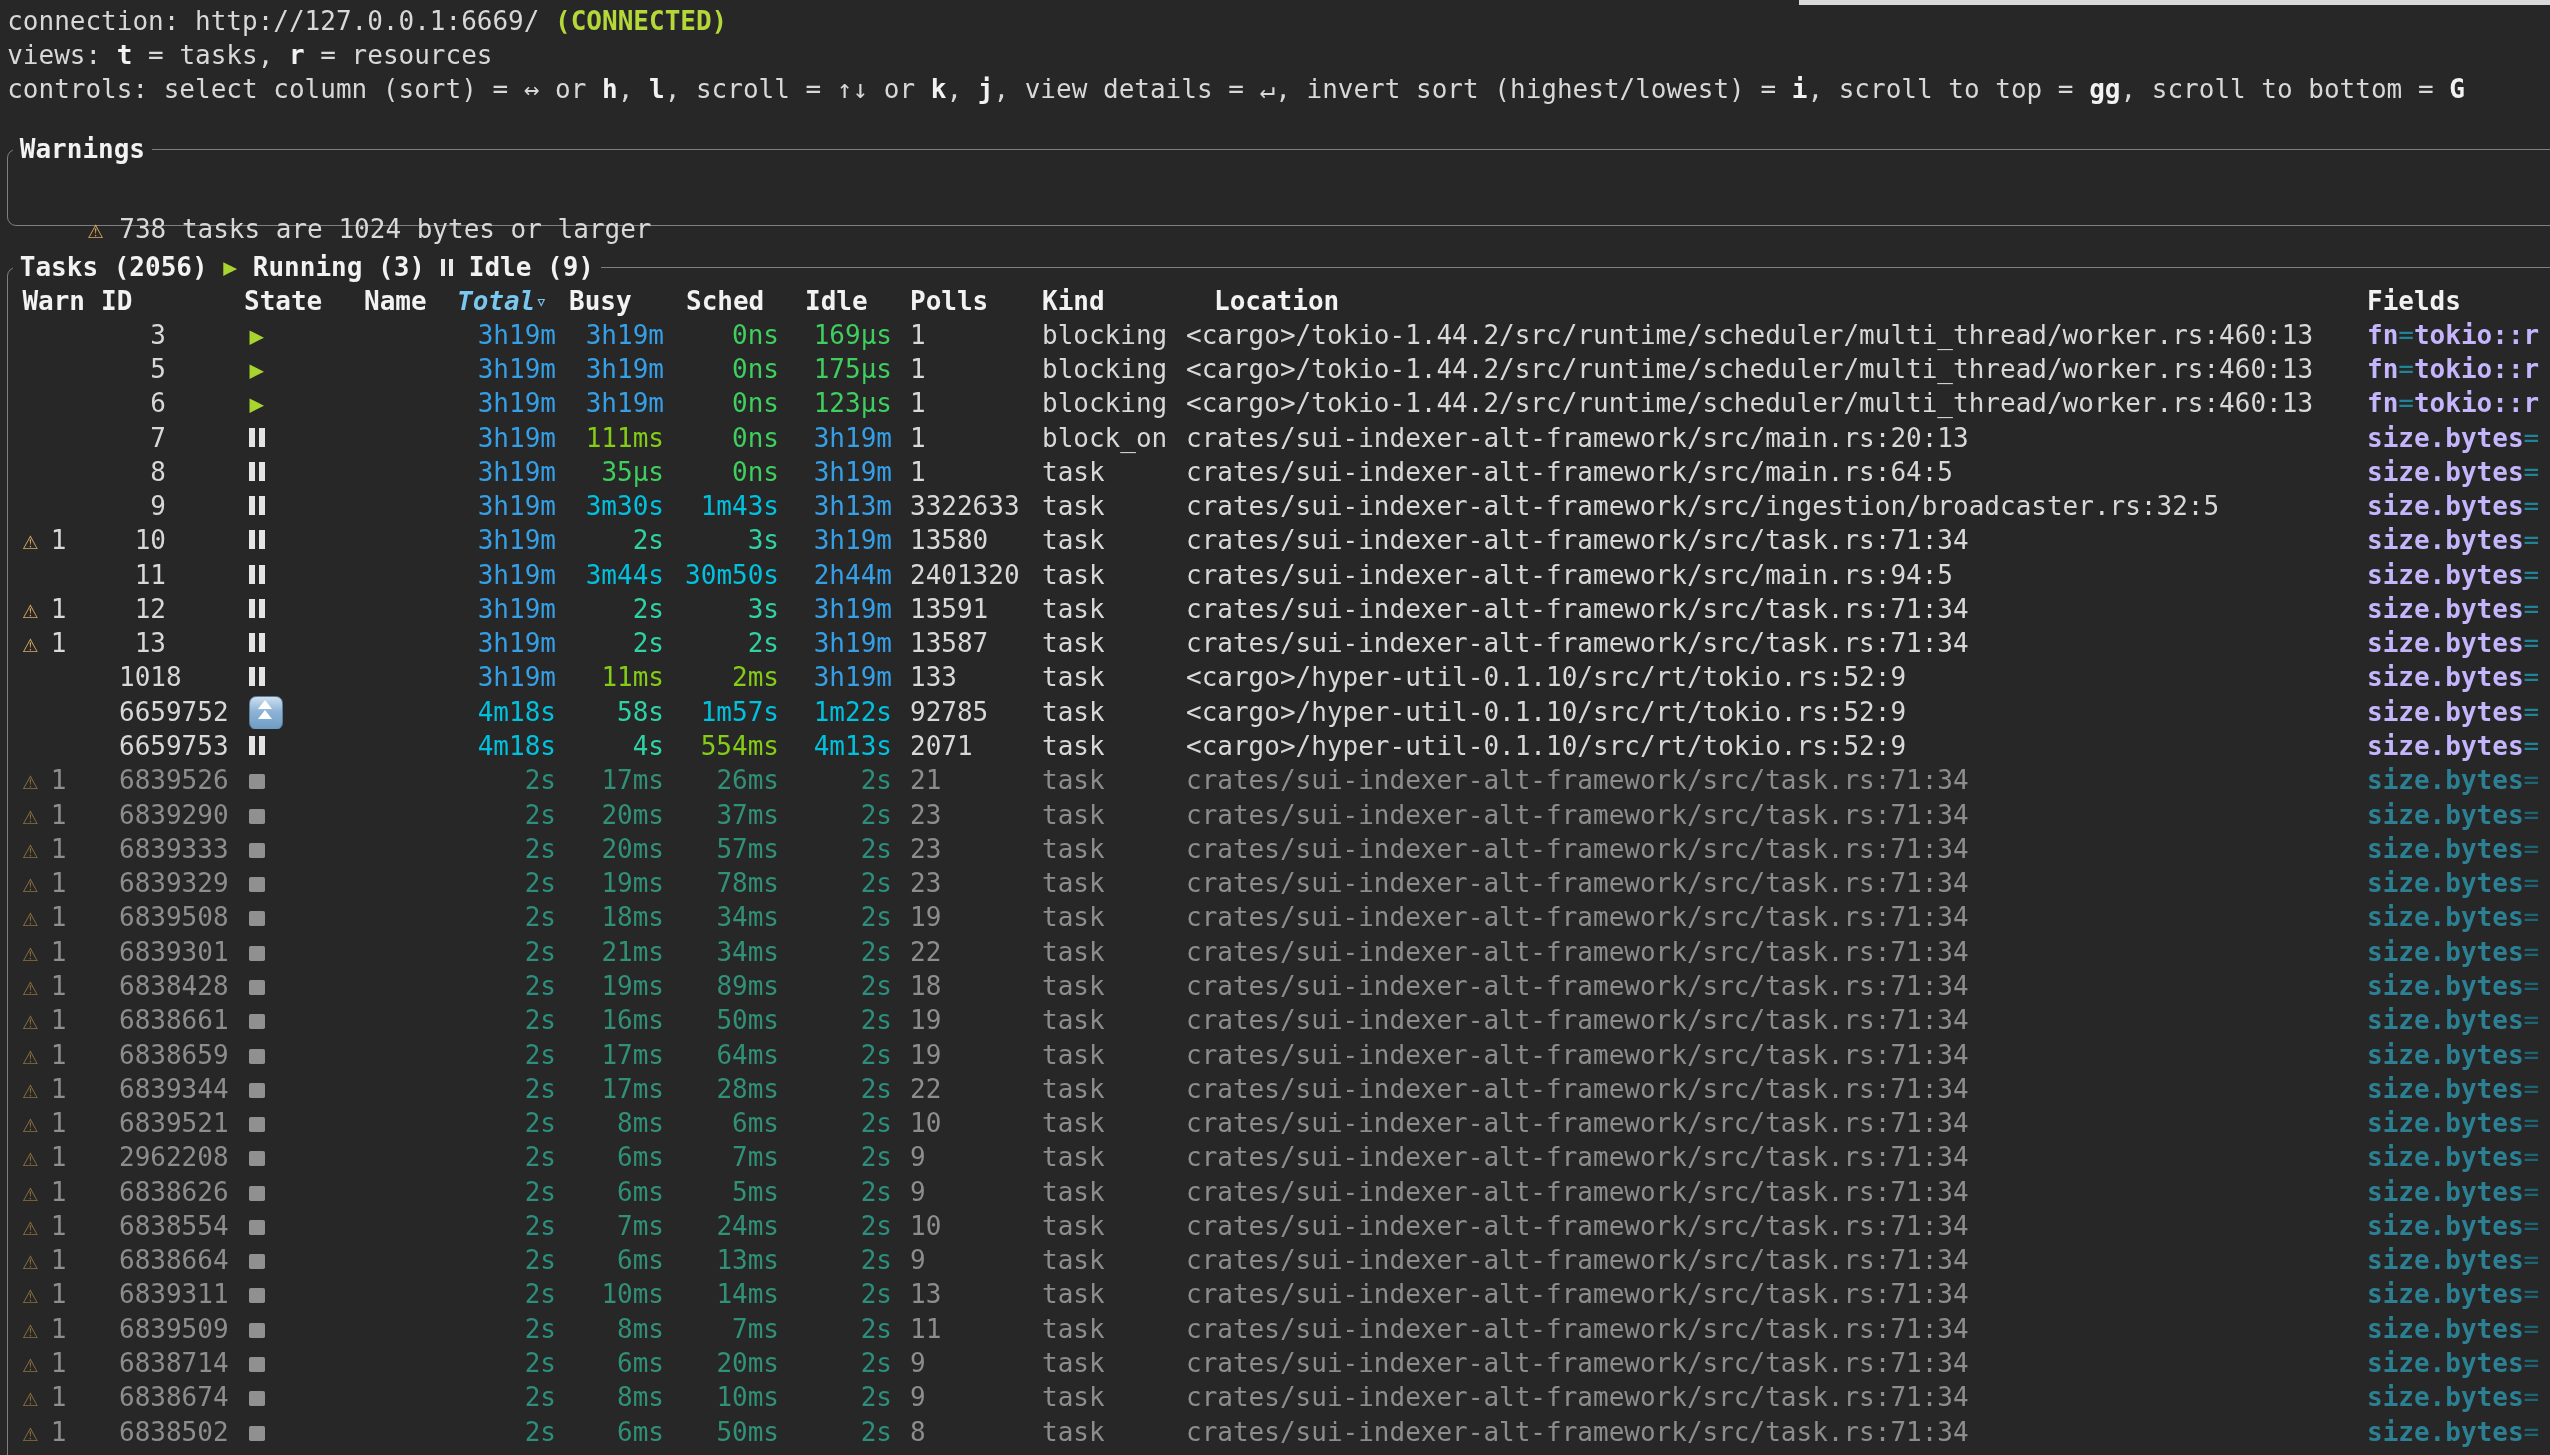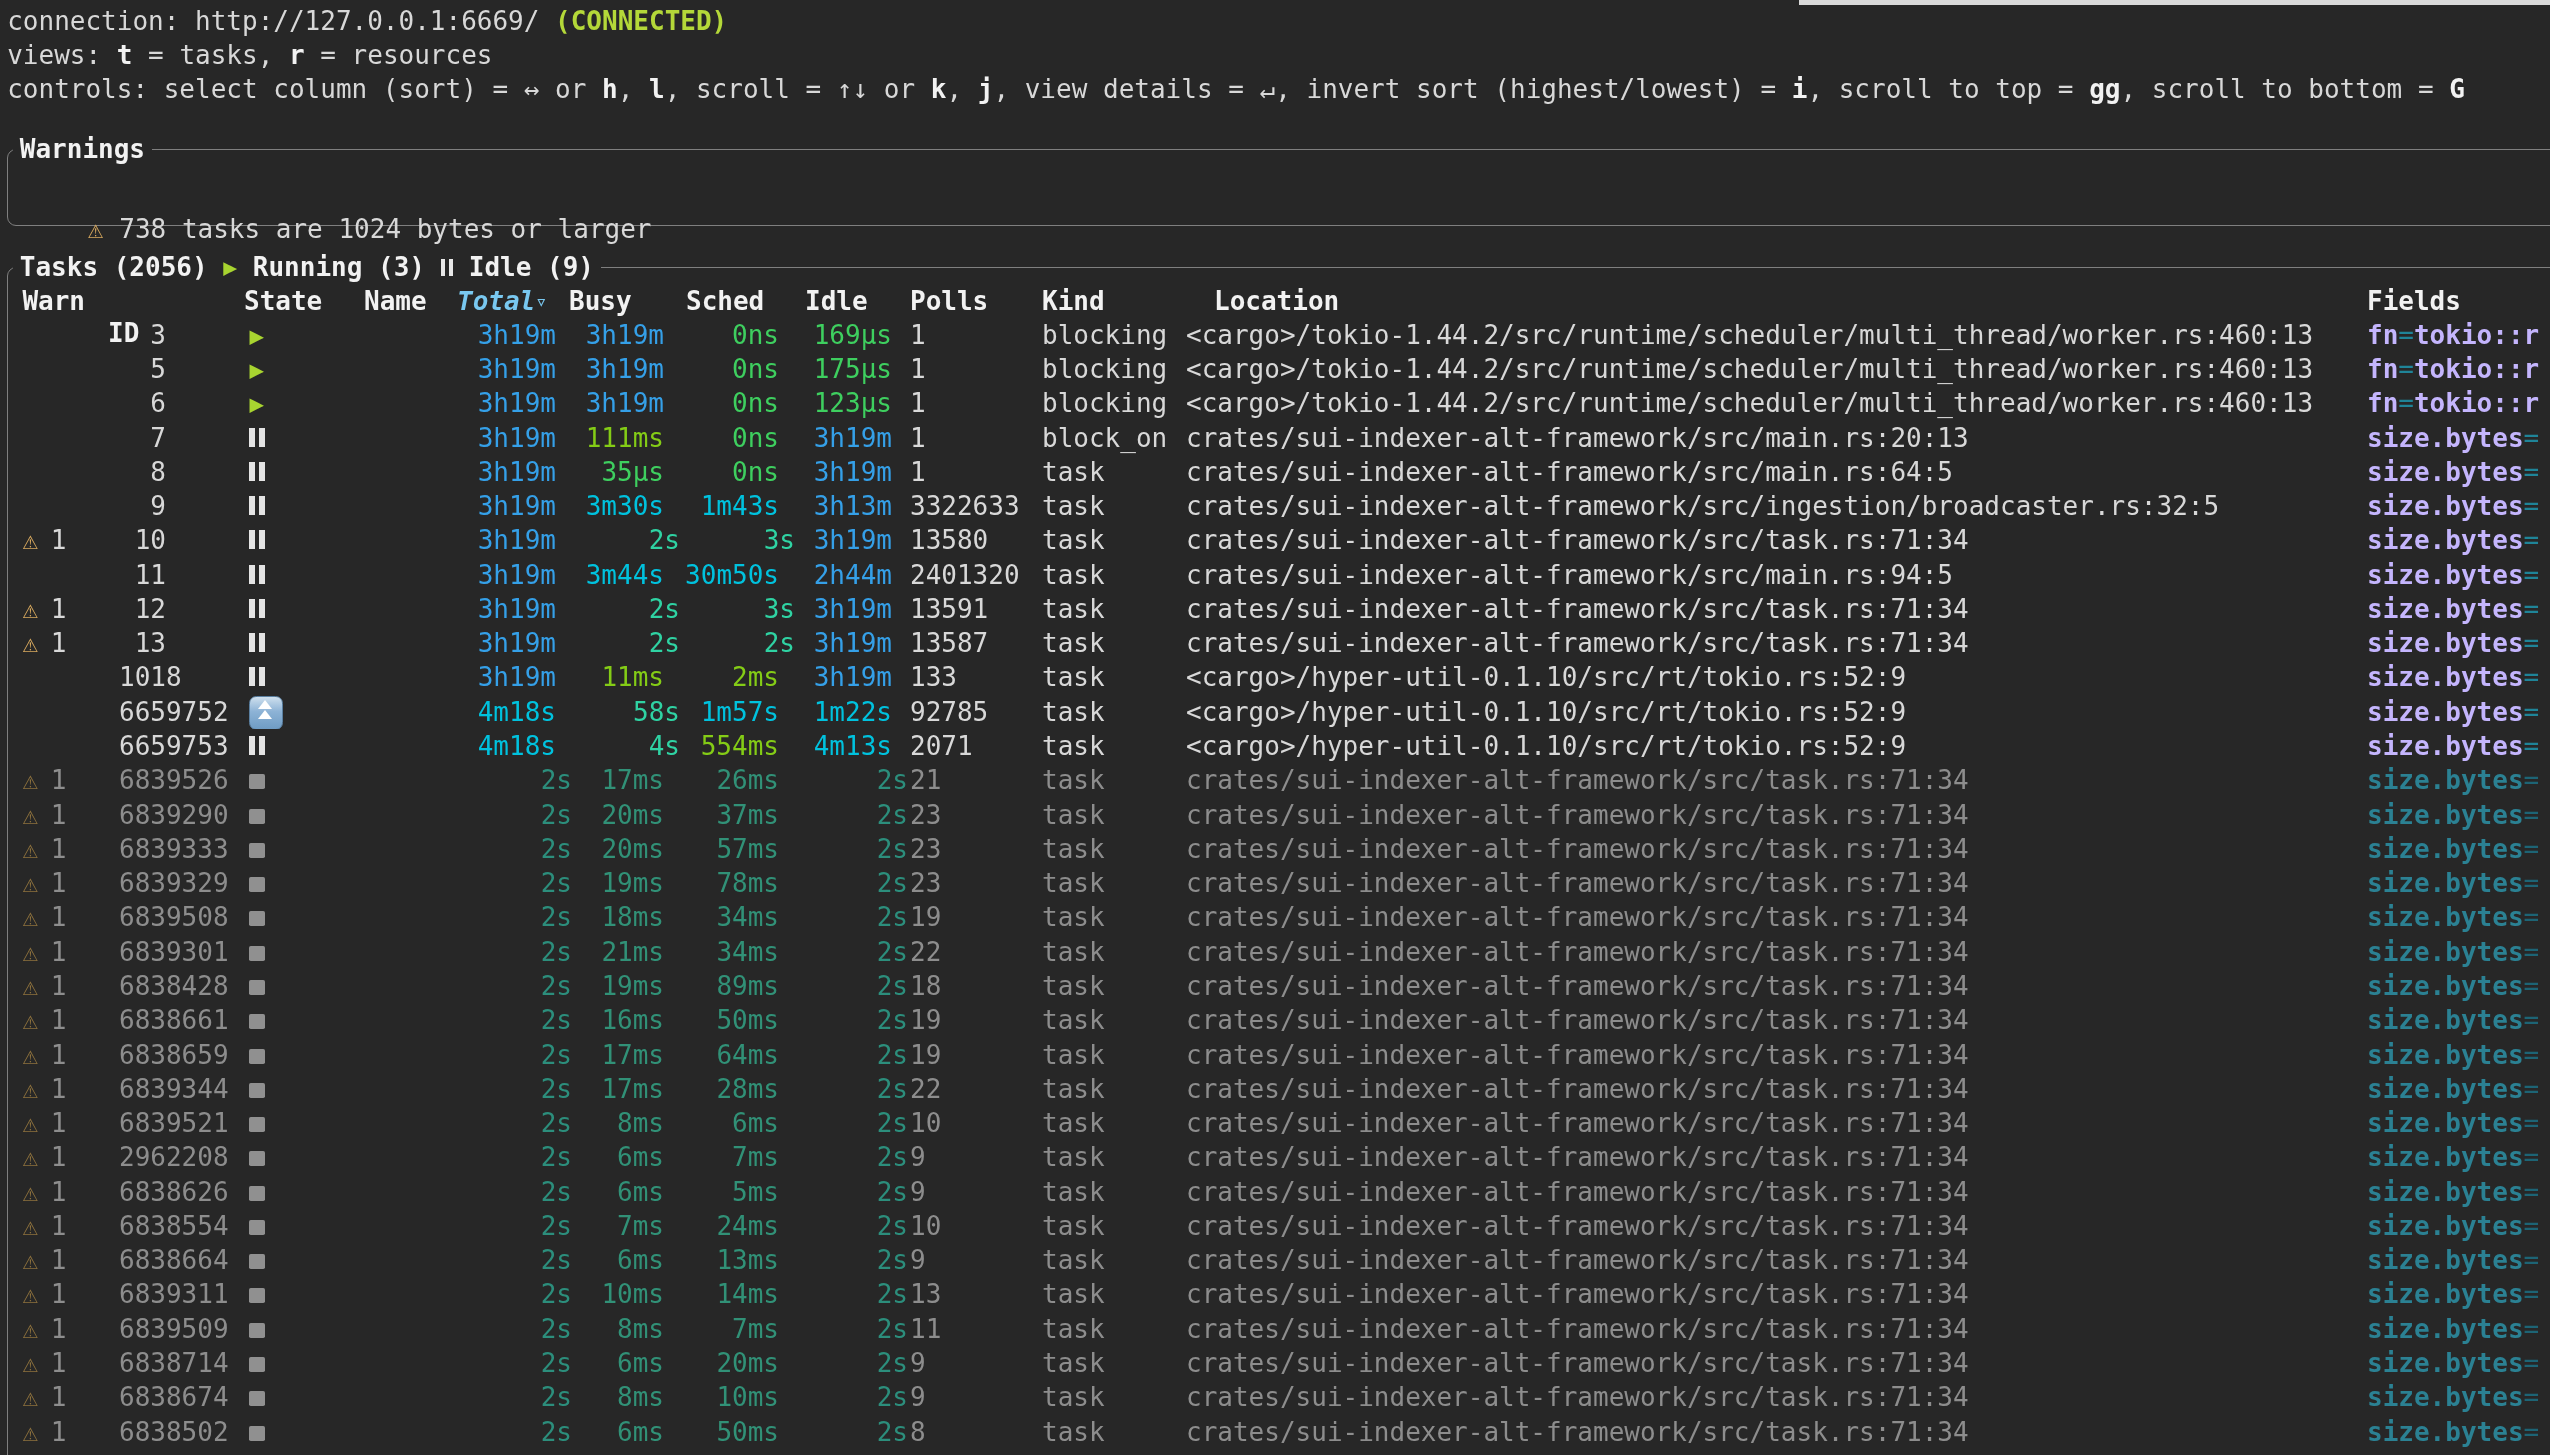--- a/index.html
+++ b/index.html
@@ -27,21 +27,21 @@
   .c-id{left:119px;width:170px;}
   .c-state{left:244px;width:117px;padding-left:5.4px;}
   .c-total{left:429px;width:127px;text-align:right;}
   .c-busy{left:537px;width:127px;text-align:right;}
   .c-sched{left:652px;width:127px;text-align:right;}
   .c-idle{left:765px;width:127px;text-align:right;}
   .c-polls{left:910px;width:126px;}
   .c-kind{left:1042px;width:142px;}
   .c-loc{left:1186px;width:1177px;}
   .c-fields{left:2367px;width:183px;}
-  .d-hr{color:#35a0e8;}.d-min{color:#00c2de;}.d-sec{color:#2fd3a3;margin-left:16px;}.d-ms{color:#84cc16;}.d-us{color:#3ecf5f;}
+  .d-hr{color:#35a0e8;}.d-min{color:#00c2de;}.d-sec{color:#2fd3a3;}.d-ms{color:#84cc16;}.d-us{color:#3ecf5f;}
   .fk{color:#c4b5fd;font-weight:bold;}.fe{color:#1f8498;}.fv{color:#c4b5fd;font-weight:bold;}
   .ipwrap{display:inline-block;width:18px;}
   .ip{display:inline-block;width:5.4px;height:19px;background:#e4e4e4;box-shadow:10px 0 0 #e4e4e4;margin-top:7.2px;}
   .sq{display:inline-block;width:15.3px;height:15.3px;background:#9b9b9b;border-radius:1.8px;margin-top:9px;}
   .st-run{color:#a8d430;font-size:24px;}
   .st-wok{display:inline-block;position:relative;width:32px;height:32px;margin-top:0.9px;vertical-align:-7.2px;
           background:linear-gradient(180deg,#cfe0ee 0%,#8db3d6 45%,#6f9cc4 100%);
           border:0.9px solid #5a7fa0;border-radius:7.2px;}
   .st-wok .tri{position:absolute;left:8px;width:0;height:0;
           border-left:7.2px solid transparent;border-right:7.2px solid transparent;border-bottom:9px solid #fff;}
@@ -78,21 +78,21 @@
   <div class="ptitle" style="left:12.6px;top:250px">
     <span class="ttl-seg b">Tasks (2056) </span>
     <span class="run-tri">▶</span>
     <span class="ttl-seg"> Running (3) </span>
     <span class="ip-s"></span>
     <span class="ttl-seg"> Idle (9)</span>
   </div>
 
   <div id="thead">
       <span class="hcell" style="left: 22.4px;">Warn</span>
-      <span class="hcell" style="left: 108px; margin-top: 32px;">ID</span>
+      <span class="hcell" style="left: 101px;">ID</span>
       <span class="hcell" style="left: 244px;">State</span>
       <span class="hcell" style="left: 364px;">Name</span>
       <span class="hcell sorted" style="left: 457px;">Total<span class="sortind">▿</span></span>
       <span class="hcell" style="left: 569px;">Busy</span>
       <span class="hcell" style="left: 686px;">Sched</span>
       <span class="hcell" style="left: 805px;">Idle</span>
       <span class="hcell" style="left: 910px;">Polls</span>
       <span class="hcell" style="left: 1042px;">Kind</span>
       <span class="hcell" style="left: 1214px; text-align: center;">Location</span>
       <span class="hcell" style="left: 2367px;">Fields</span>

